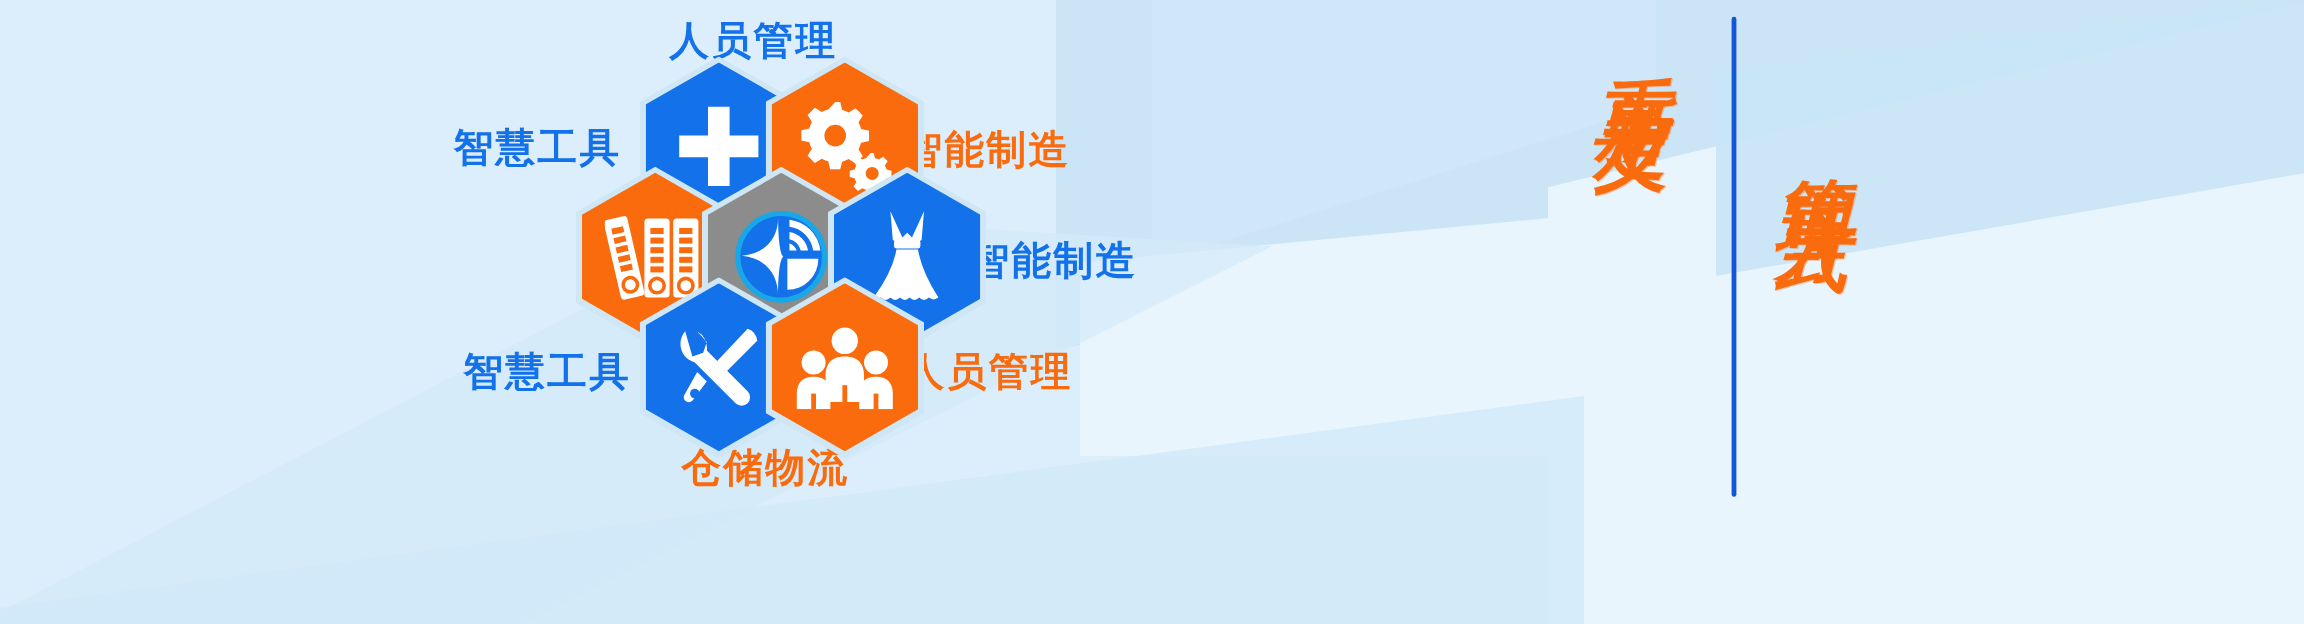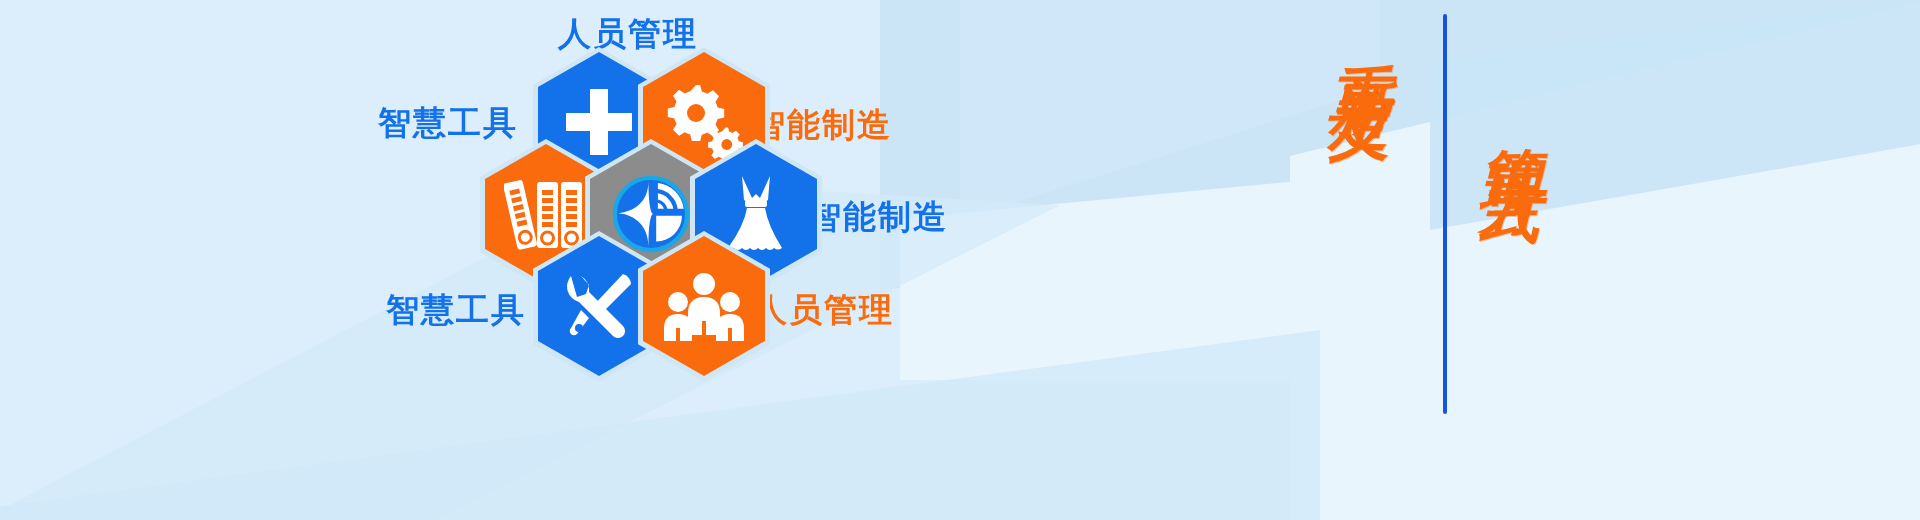--- a/index.html
+++ b/index.html
@@ -133,20 +133,21 @@
   <div class="bg-poly band-f"></div>
   <div class="bg-poly band-c"></div>
   <div class="bg-poly band-d"></div>
 
   <div class="lbl blue l-retail">人员管理</div>
   <div class="lbl blue l-medical">智慧工具</div>
   <div class="lbl orange l-manuf">智能制造</div>
   <div class="lbl blue l-apparel">智能制造</div>
   <div class="lbl blue l-tools">智慧工具</div>
   <div class="lbl orange l-staff">人员管理</div>
+  <div class="lbl orange l-wh">仓储物流</div>
 
   <div id="cluster">
 
     <div class="hex-ring p-medical" style="margin:-5px 0 0 -5px"></div>
     <div class="hex blue p-medical">
       <svg width="74" height="74" viewBox="0 0 74 74">
         <path fill="#fff" d="M28 4h18v24h24v18H46v24H28V46H4V28h24z"></path>
       </svg>
     </div>
 

